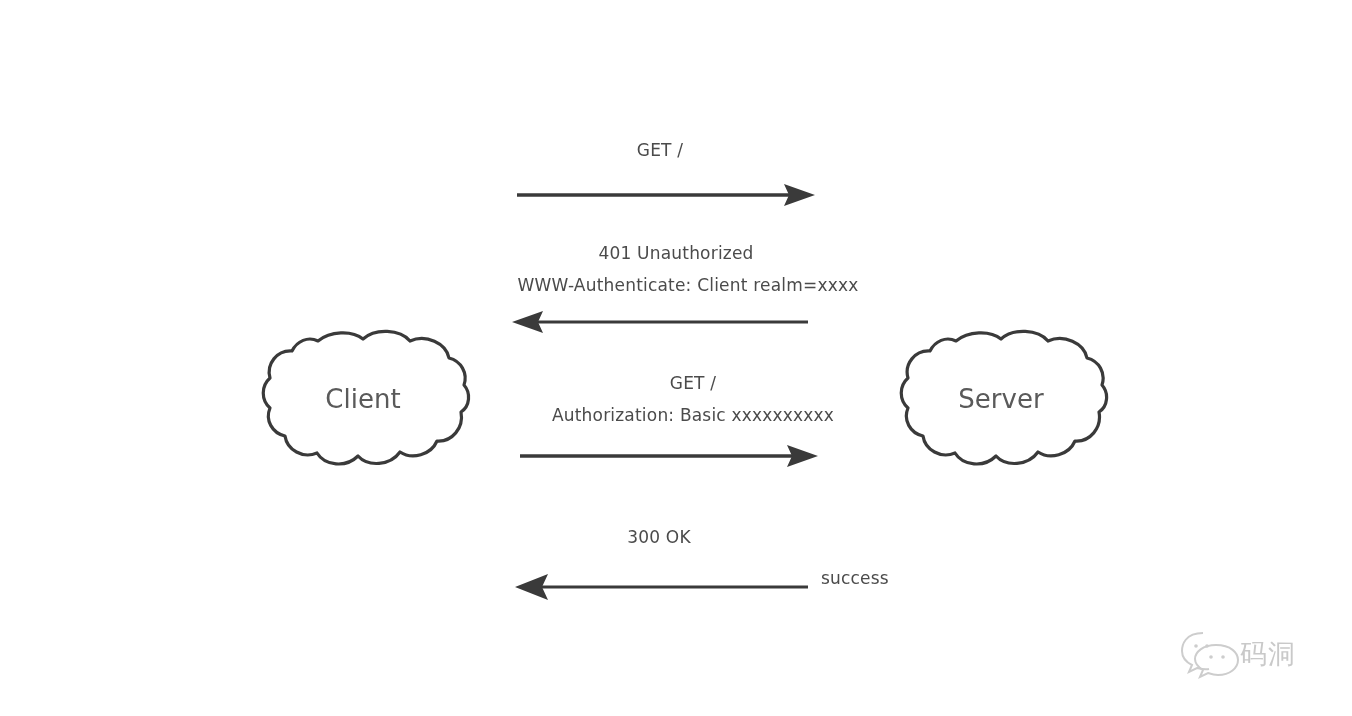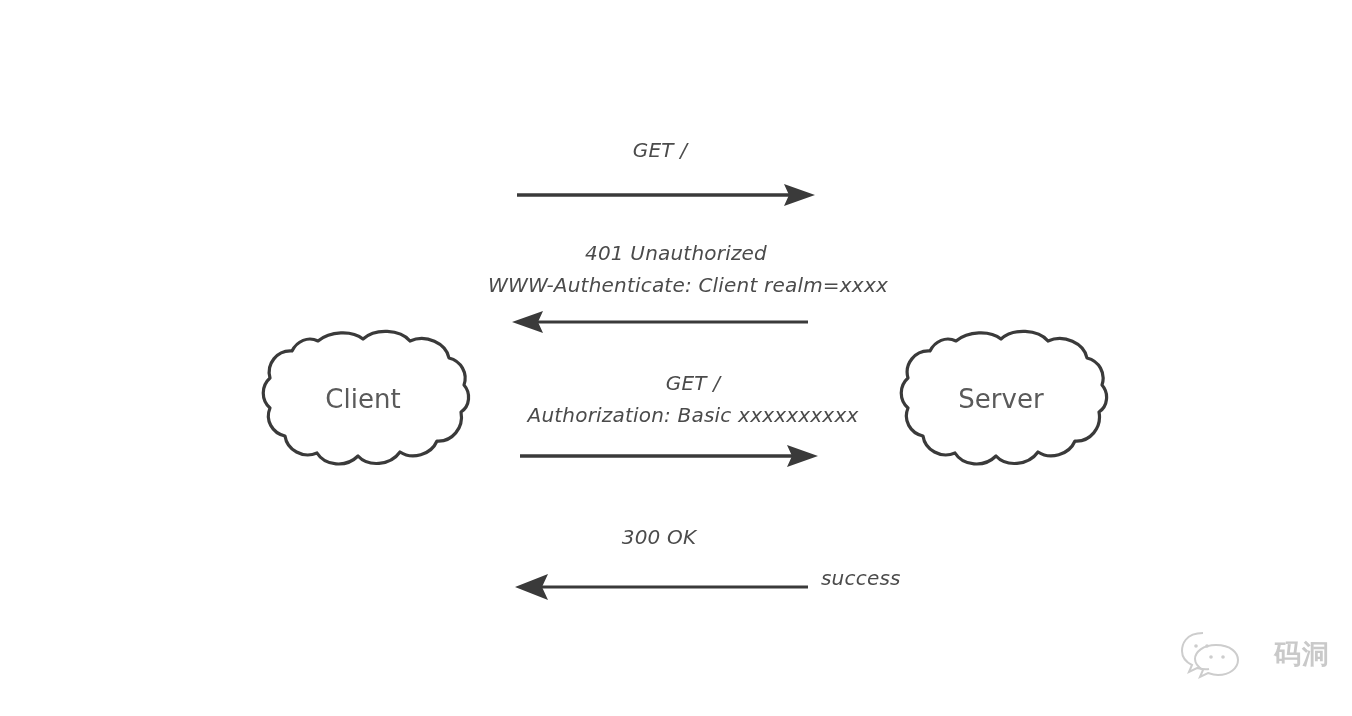--- a/index.html
+++ b/index.html
@@ -19,27 +19,26 @@
   #canvas {
     position: absolute;
     left: 0;
     top: 0;
     width: 1352px;
     height: 716px;
   }
   .msg-label {
     position: absolute;
     color: #4b4b4b;
-    font-size: 20px;
+    font-size: 17px;
     font-weight: 400;
     letter-spacing: 0.2px;
     white-space: nowrap;
     line-height: 32px;
     font-family: "DejaVu Sans", "Liberation Sans", sans-serif;
-    font-style: italic;
   }
   .msg-label.centered {
     text-align: center;
     transform: translateX(-50%);
   }
   .watermark {
     position: absolute;
     left: 1178px;
     top: 628px;
     width: 170px;
@@ -147,14 +146,14 @@
 
 <div class="msg-label centered" style="left:693px; top:367px;">GET /</div>
 
 <div class="msg-label centered" style="left:693px; top:399px;">Authorization: Basic xxxxxxxxxx</div>
 
 <div class="msg-label centered" style="left:659px; top:521px;">300 OK</div>
 
 <div class="msg-label" style="left:821px; top:562px;">success</div>
 
 <div class="watermark">
-  <span class="watermark-text" style="margin-left:96px;font-weight:bold;">码洞</span>
+  <span class="watermark-text" style="margin-left:62px;">码洞</span>
 </div>
 
 </body></html>

